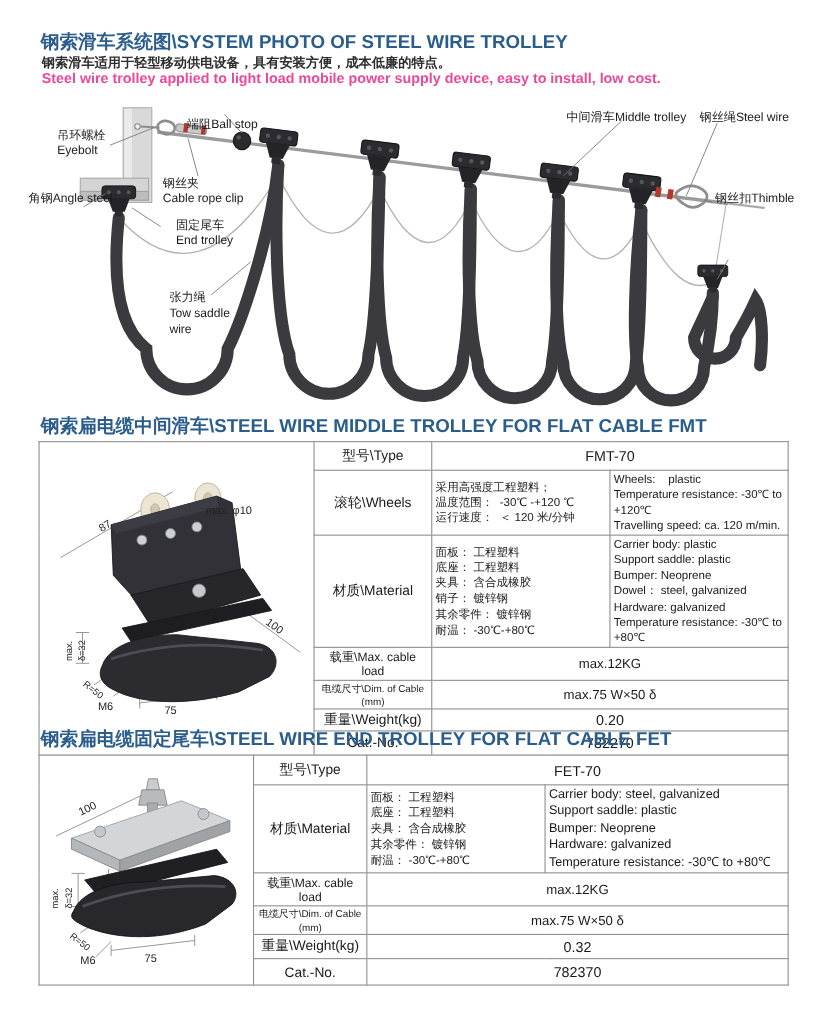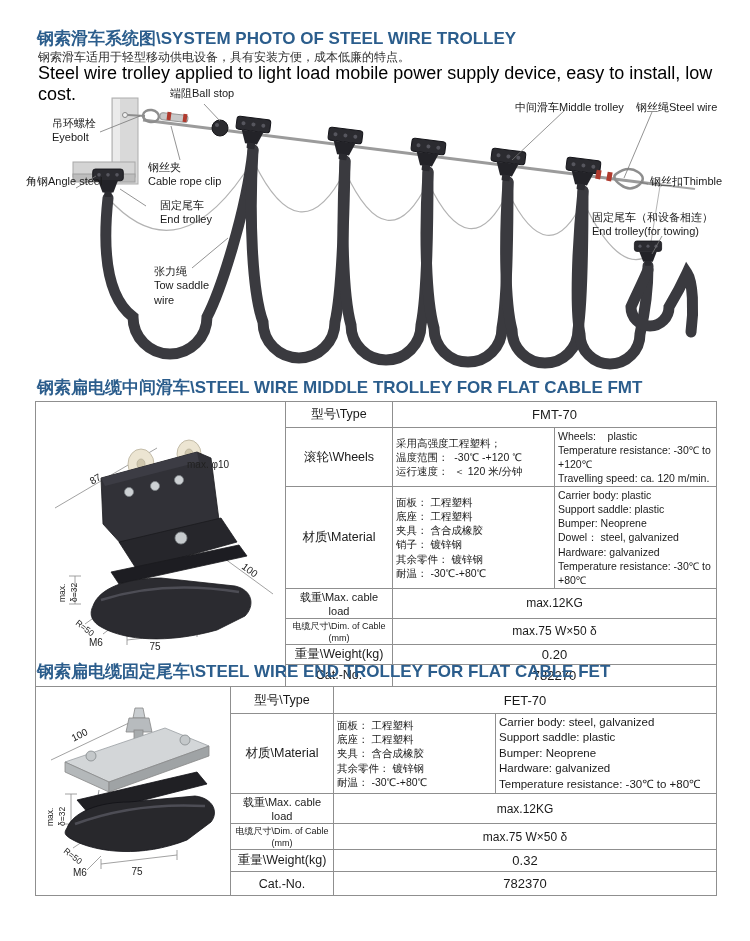--- a/index.html
+++ b/index.html
@@ -1,21 +1,21 @@
 <!DOCTYPE html>
 <html><head>
 <meta charset="utf-8">
 <style>
   html,body{margin:0;padding:0;}
   body{width:750px;height:941px;position:relative;background:#ffffff;
        font-family:"Liberation Sans",sans-serif;color:#1a1a1a;overflow:hidden;}
   .abs{position:absolute;}
   .sec-title{font-weight:bold;font-size:17px;color:#2b5d8c;white-space:nowrap;}
-  .sub-cn{font-weight:normal;font-size:12px;color:#2e2e2e;}
-  .sub-en{font-size:18px;color:#000000;}
+  .sub-cn{font-weight:bold;font-size:12px;color:#2e2e2e;}
+  .sub-en{font-size:13px;color:#ec4899;font-weight:bold;}
   .dlabel{position:absolute;font-size:11px;line-height:1.3;white-space:pre-line;color:#1a1a1a;}
   table.spec{border-collapse:collapse;table-layout:fixed;background:#fff;}
   table.spec td{border:1px solid #8f8f8f;padding:1px 3px;vertical-align:middle;overflow:hidden;}
   .lbl{text-align:center;font-size:12.5px;}
   .lbl-md{text-align:center;font-size:11px;}
   .lbl-sm{text-align:center;font-size:9px;padding:0;}
   .val{text-align:center;font-size:13px;}
   .det{font-size:10.5px;line-height:1.34;white-space:pre-wrap;padding:3px 6px;}
   .imgcell{text-align:center;vertical-align:middle;background:#fff;}
   svg text{font-family:"Liberation Sans",sans-serif;}
@@ -99,34 +99,32 @@
       <line x1="146" y1="120" x2="120" y2="103"></line>
       <line x1="192" y1="182" x2="228" y2="152"></line>
       <line x1="565" y1="24" x2="512" y2="74"></line>
       <line x1="652" y1="26" x2="624" y2="92"></line>
       <line x1="648" y1="98" x2="640" y2="96"></line>
       <line x1="662" y1="150" x2="652" y2="168"></line>
     </g>
   </svg>
   <div class="dlabel" style="left:52px;top:30px">吊环螺栓
 Eyebolt</div>
-  <div class="dlabel" style="left:170px;top:0">端阻Ball stop</div>
+  <div class="dlabel" style="left:170px;top:20px">端阻Ball stop</div>
   <div class="dlabel" style="left:148px;top:74px">钢丝夹
 Cable rope clip</div>
   <div class="dlabel" style="left:26px;top:88px">角钢Angle steel</div>
   <div class="dlabel" style="left:160px;top:112px">固定尾车
 End trolley</div>
   <div class="dlabel" style="left:154px;top:178px">张力绳
 Tow saddle
 wire</div>
   <div class="dlabel" style="left:515px;top:14px">中间滑车Middle trolley</div>
   <div class="dlabel" style="left:636px;top:14px">钢丝绳Steel wire</div>
   <div class="dlabel" style="left:650px;top:88px">钢丝扣Thimble</div>
-  <div class="dlabel" style="left:592px;top:124px">固定尾车（和设备相连）
-End trolley(for towing)</div>
 </div>
 
 <div class="abs sec-title" style="left:37px;top:376px">钢索扁电缆中间滑车\STEEL WIRE MIDDLE TROLLEY FOR FLAT CABLE FMT</div>
 
 <table class="spec abs" style="left:35px;top:401px;width:681px">
   <colgroup>
       <col style="width:250px">
       <col style="width:107px">
       <col style="width:162px">
       <col style="width:162px">

